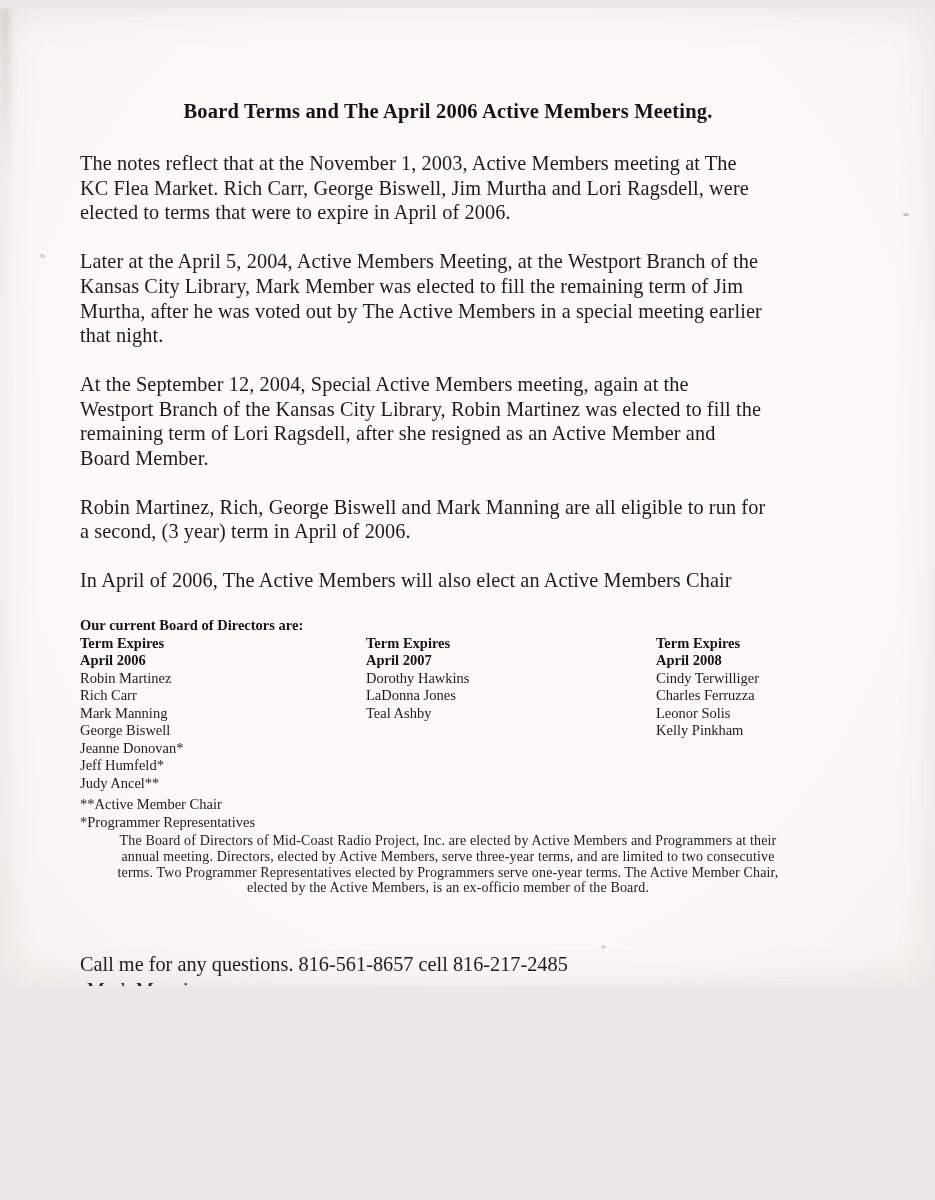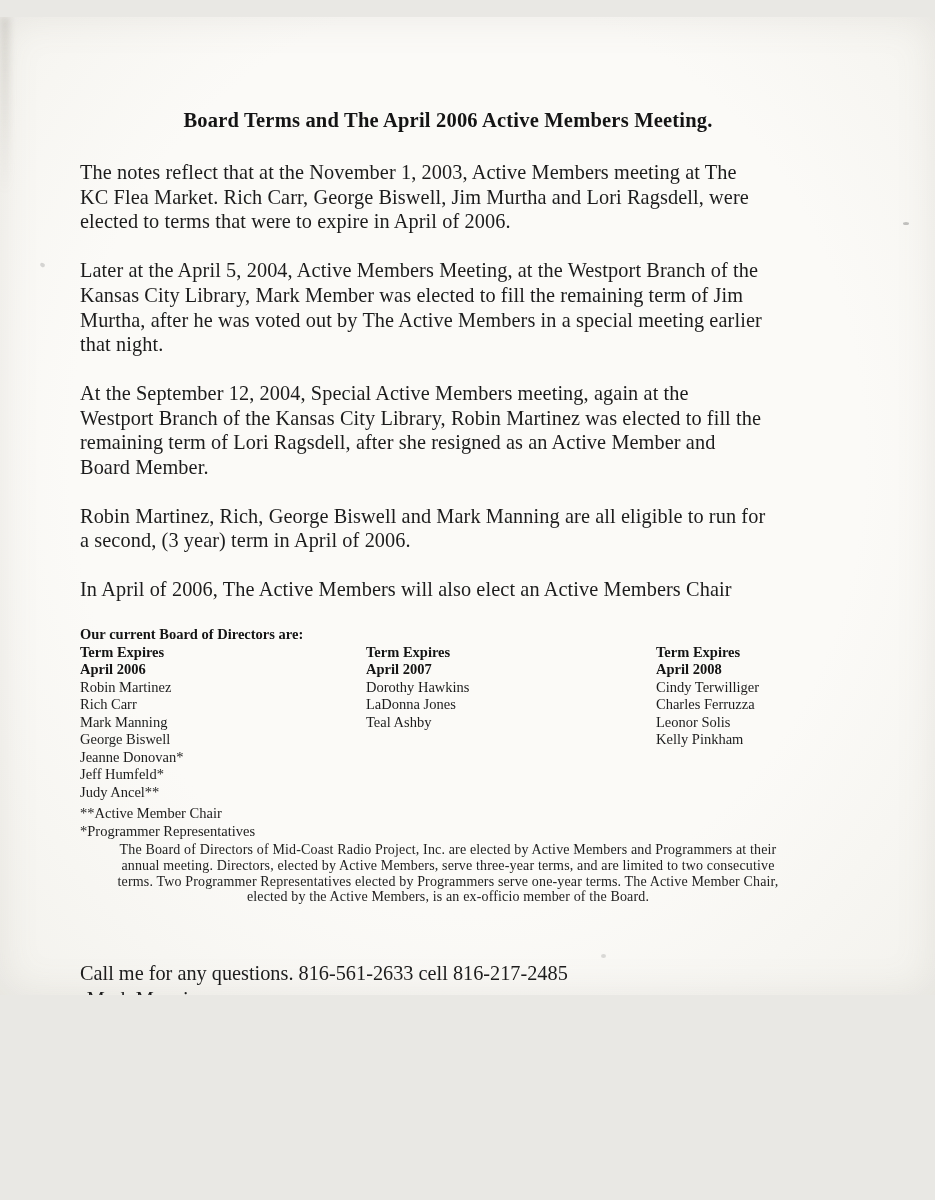--- a/index.html
+++ b/index.html
@@ -1,21 +1,21 @@
 <!DOCTYPE html>
 <html><head>
 <meta charset="utf-8">
 <style>
   html,body { margin:0; padding:0; }
   body { background:#e9e8e4; font-family:"Liberation Serif", serif; }
 
   .page {
     position:relative;
     width:935px; height:978px;
-    margin:17px auto;
+    margin:8px auto;
     background:#f9f8f4;
     background-image: radial-gradient(ellipse at 50% 45%, #fbfaf7 60%, #f3f2ed 100%);
     color:#1a1a1a;
     overflow:hidden;
     box-shadow: inset 0 0 40px rgba(120,115,105,0.12);
   }
 
   .content { position:absolute; left:80px; top:92px; width:736px; }
 
   .title {
@@ -153,21 +153,21 @@
 
       <div class="fine-print">
         <div class="line">The Board of Directors of Mid-Coast Radio Project, Inc. are elected by Active Members and Programmers at their</div>
         <div class="line">annual meeting. Directors, elected by Active Members, serve three-year terms, and are limited to two consecutive</div>
         <div class="line">terms. Two Programmer Representatives elected by Programmers serve one-year terms. The Active Member Chair,</div>
         <div class="line">elected by the Active Members, is an ex-officio member of the Board.</div>
       </div>
     </div>
 
     <div class="closing">
-      <div class="line">Call me for any questions. 816-561-2633 cell 816-217-2485</div>
+      <div class="line">Call me for any questions. 816-561-8657 cell 816-217-2485</div>
       <div class="line">-Mark Manning</div>
       <div class="line">Board Secretary, Mid Coast Radio Project</div>
     </div>
 
   </div>
 
   <div class="artifact edge-shade-left"></div>
   <div class="artifact smudge-bottom-left"></div>
   <div class="artifact speck-1"></div>
   <div class="artifact speck-2"></div>

